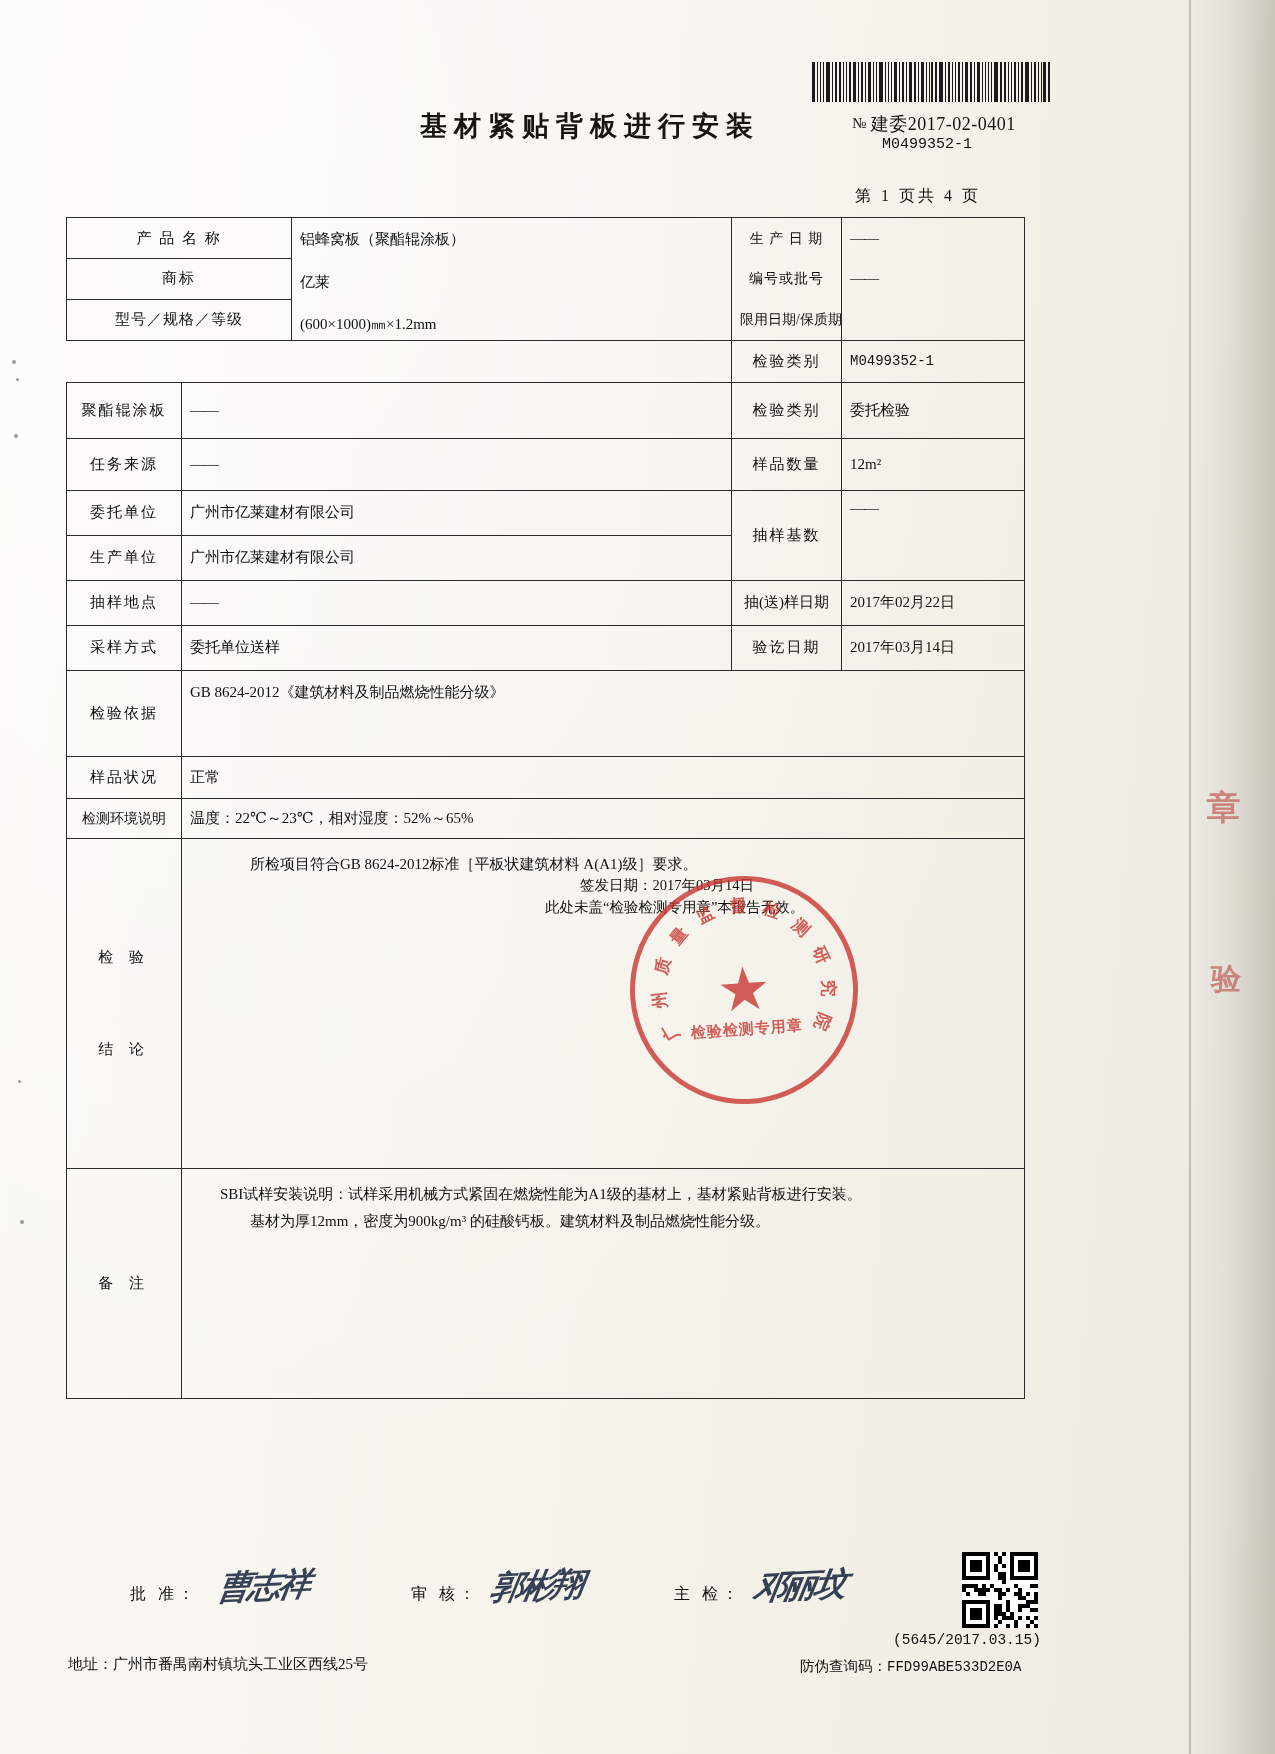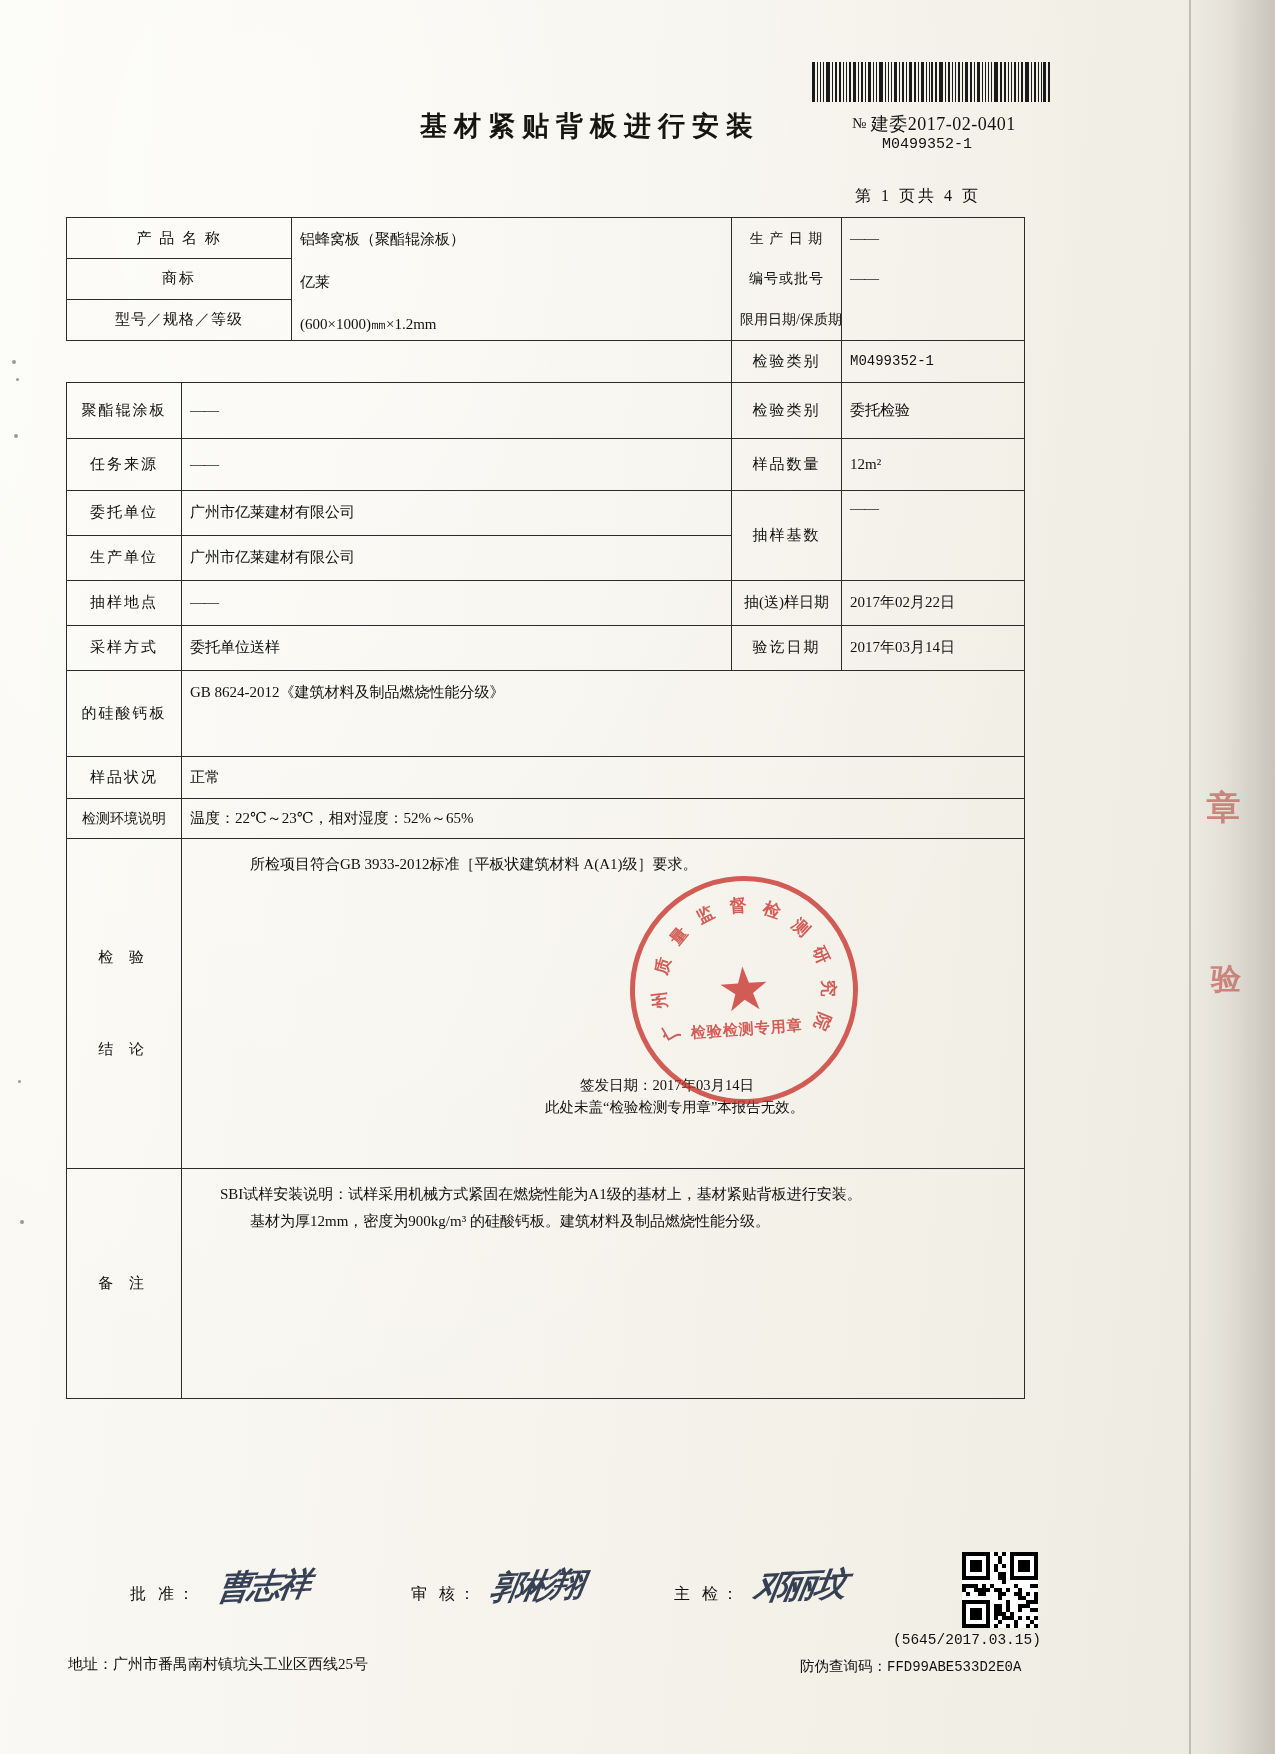--- a/index.html
+++ b/index.html
@@ -458,43 +458,43 @@
         </tr>
 
         <tr style="height:45px">
           <td class="lbl">采样方式</td>
           <td class="val" colspan="2">委托单位送样</td>
           <td class="lbl">验讫日期</td>
           <td class="val">2017年03月14日</td>
         </tr>
 
         <tr style="height:86px">
-          <td class="lbl">的硅酸钙板</td>
+          <td class="lbl">检验依据</td>
           <td class="val" colspan="4" style="vertical-align:top;padding-top:10px">GB 8624-2012《建筑材料及制品燃烧性能分级》</td>
         </tr>
 
         <tr style="height:42px">
           <td class="lbl">样品状况</td>
           <td class="val" colspan="4">正常</td>
         </tr>
 
         <tr style="height:40px">
           <td class="lbl" style="letter-spacing:0;font-size:14px">检测环境说明</td>
           <td class="val" colspan="4">温度：22℃～23℃，相对湿度：52%～65%</td>
         </tr>
 
         <tr style="height:330px">
           <td class="lbl-sp" style="vertical-align:middle">
             <div>检 验</div>
             <div style="height:70px"></div>
             <div>结 论</div>
           </td>
           <td colspan="4" style="vertical-align:top;position:relative">
-            <div class="concl-text">所检项目符合GB 3933-2012标准［平板状建筑材料  A(A1)级］要求。</div>
-            <div class="issue-line" style="margin-top:200px">签发日期：2017年03月14日</div>
+            <div class="concl-text">所检项目符合GB 8624-2012标准［平板状建筑材料  A(A1)级］要求。</div>
+            <div class="issue-line" style="">签发日期：2017年03月14日</div>
             <div class="invalid-line">此处未盖“检验检测专用章”本报告无效。</div>
           </td>
         </tr>
 
         <tr style="height:230px">
           <td class="lbl-sp" style="vertical-align:middle">备 注</td>
           <td colspan="4" style="vertical-align:top;padding-top:12px">
             <div class="remark-text">SBI试样安装说明：试样采用机械方式紧固在燃烧性能为A1级的基材上，基材紧贴背板进行安装。</div>
             <div class="remark-text remark-indent">基材为厚12mm，密度为900kg/m³ 的硅酸钙板。建筑材料及制品燃烧性能分级。</div>
           </td>

